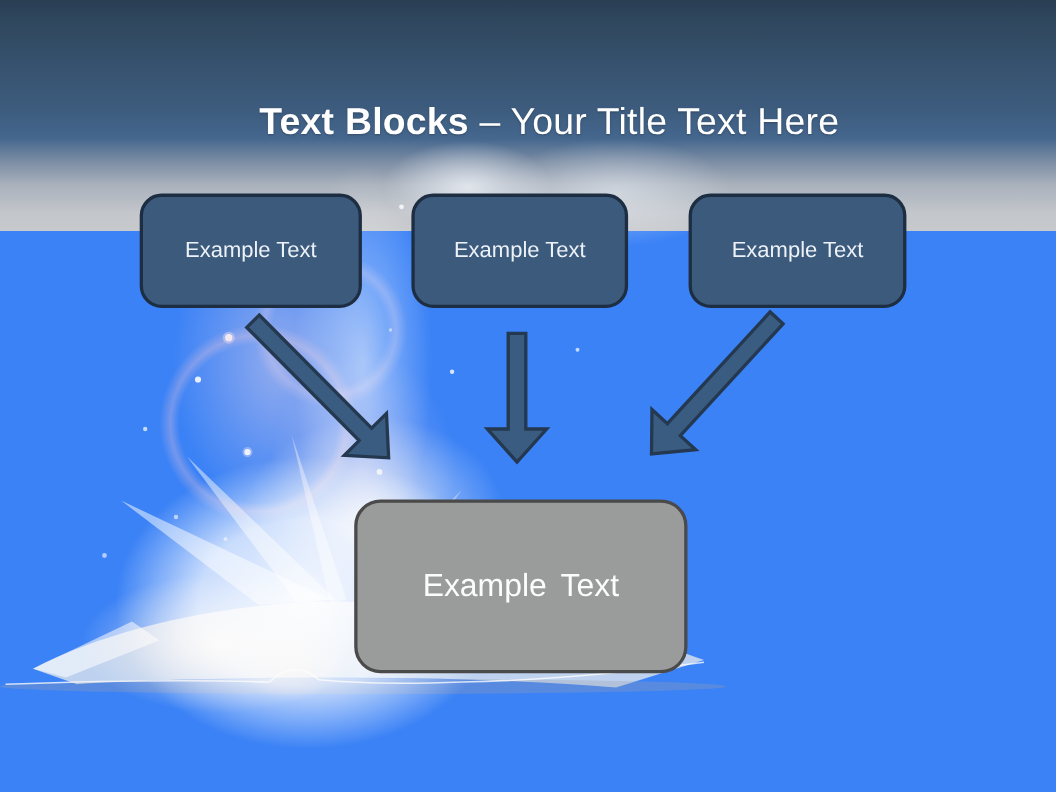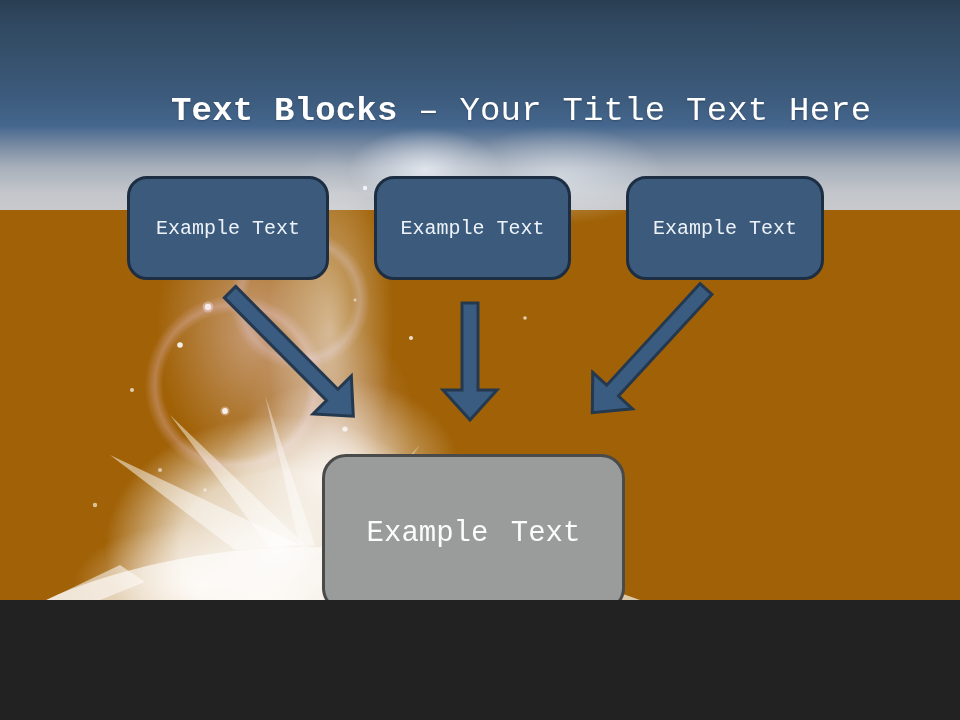--- a/index.html
+++ b/index.html
@@ -1,21 +1,21 @@
 <!DOCTYPE html>
 <html><head>
 <meta charset="utf-8">
 <style>
   html,body{margin:0;padding:0;background:#222;}
   .slide{
     position:relative;
-    width:960px;height:600px;
+    width:960px;height:720px;
     overflow:hidden;
-    font-family:Liberation Mono, monospace;
-    background:#a16207;
+    font-family:Liberation Sans, sans-serif;
+    background:#3b82f6;
   }
   
   .header-band{
     position:absolute;left:0;top:0;width:960px;height:210px;
     background:linear-gradient(180deg,
       #2a3e53 0%,
       #30485f 10%,
       #3d5c7e 48%,
       #45678e 60%,
       #7c8da4 70%,

